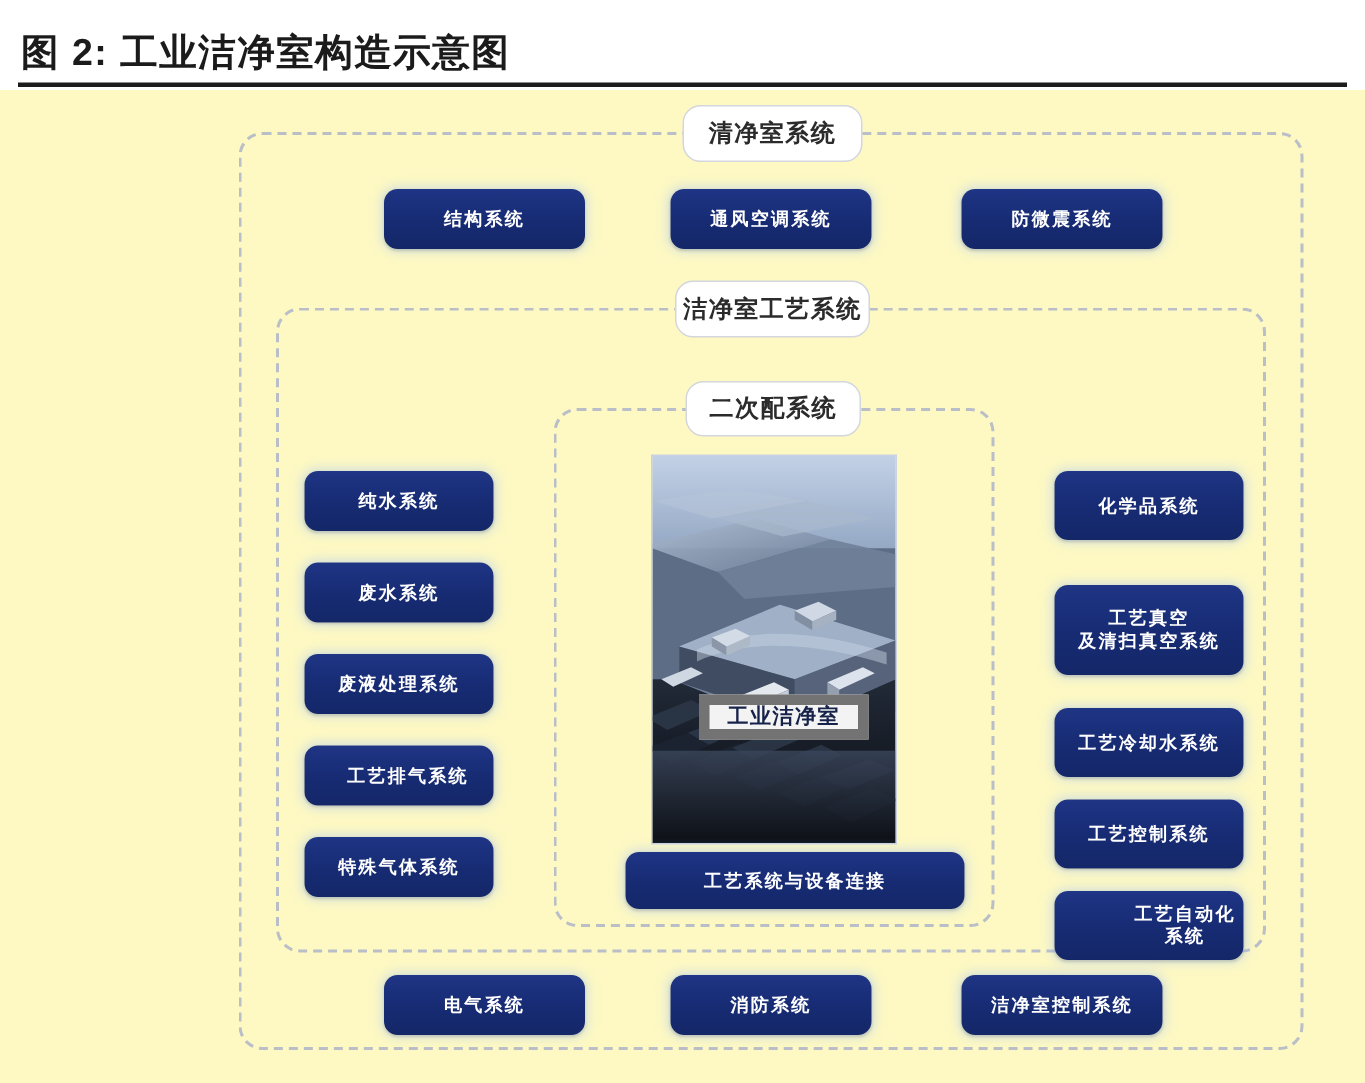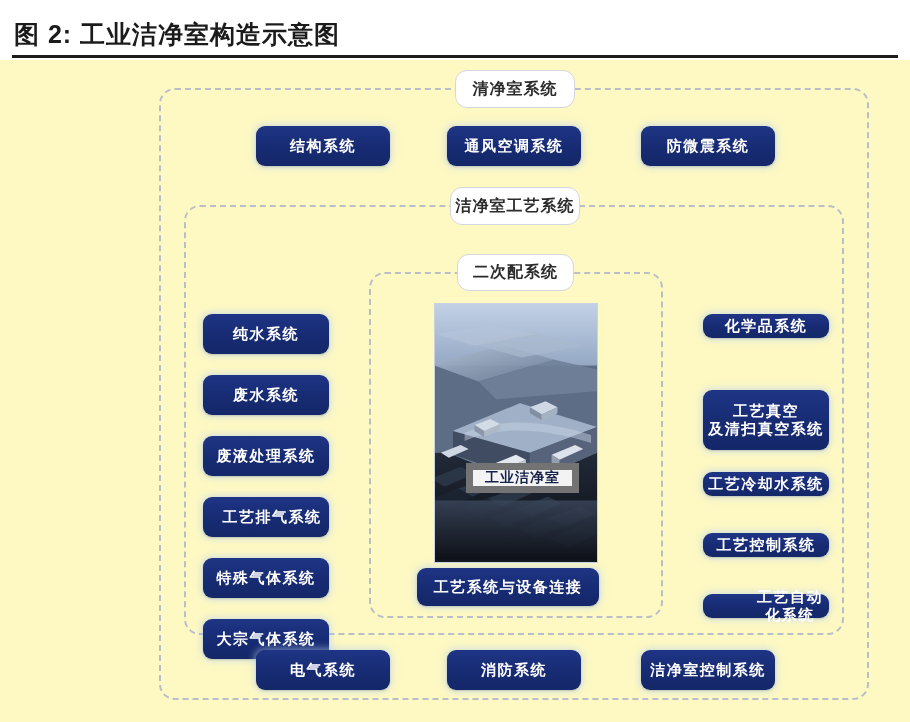--- a/index.html
+++ b/index.html
@@ -107,21 +107,21 @@
     width: 117px;
     height: 37px;
   }
 
   
   .node {
     position: absolute;
     background: linear-gradient(180deg, #1f3585 0%, #172b73 55%, #142768 100%);
     border-radius: 9px;
     color: #ffffff;
-    font-size: 15px;
+    font-size: 12px;
     font-weight: 700;
     letter-spacing: 1.5px;
     display: flex;
     align-items: center;
     justify-content: center;
     text-align: center;
     line-height: 1.22;
     box-sizing: border-box;
     box-shadow: 0 0 7px 2px rgba(180, 205, 240, 0.55),
                 0 1px 2px rgba(0, 0, 0, 0.22);
@@ -138,32 +138,32 @@
   
   .node-left { left: 203px; width: 126px; height: 40px; }
   #node-pure-water     { top: 254px; }
   #node-waste-water    { top: 315px; }
   #node-waste-liquid   { top: 376px; }
   #node-process-exhaust{ top: 437px; padding-left: 12px; }
   #node-special-gas    { top: 498px; }
   #node-bulk-gas       { top: 559px; }
 
   
-  .node-right { left: 703px; width: 126px; height: 24px; }
+  .node-right { left: 703px; width: 126px; height: 46px; }
   #node-chemical   { top: 254px; }
   #node-vacuum     { top: 330px; height: 60px; }
   #node-cooling    { top: 412px; }
   #node-control    { top: 473px; }
   #node-automation { top: 534px; padding-left: 48px; }
 
   
   #node-equipment-connection {
     left: 417px;
     top: 508px;
-    width: 182px;
+    width: 226px;
     height: 38px;
   }
 
   
   .node-bottom { top: 590px; width: 134px; height: 40px; }
   #node-electrical     { left: 256px; }
   #node-fire           { left: 447px; }
   #node-cleanroom-ctrl { left: 641px; }
 
   
@@ -225,21 +225,20 @@
 
   <div class="node node-top" id="node-structure">结构系统</div>
   <div class="node node-top" id="node-hvac">通风空调系统</div>
   <div class="node node-top" id="node-seismic">防微震系统</div>
 
   <div class="node node-left" id="node-pure-water">纯水系统</div>
   <div class="node node-left" id="node-waste-water">废水系统</div>
   <div class="node node-left" id="node-waste-liquid">废液处理系统</div>
   <div class="node node-left" id="node-process-exhaust">工艺排气系统</div>
   <div class="node node-left" id="node-special-gas">特殊气体系统</div>
-  <div class="node node-left" id="node-bulk-gas">大宗气体系统</div>
 
   <div class="node node-right" id="node-chemical">化学品系统</div>
   <div class="node node-right" id="node-vacuum">工艺真空
 及清扫真空系统</div>
   <div class="node node-right" id="node-cooling">工艺冷却水系统</div>
   <div class="node node-right" id="node-control">工艺控制系统</div>
   <div class="node node-right" id="node-automation">工艺自动化系统</div>
 
   <div id="cleanroom-photo">
     <svg viewBox="0 0 164 260" preserveAspectRatio="none" aria-hidden="true">

